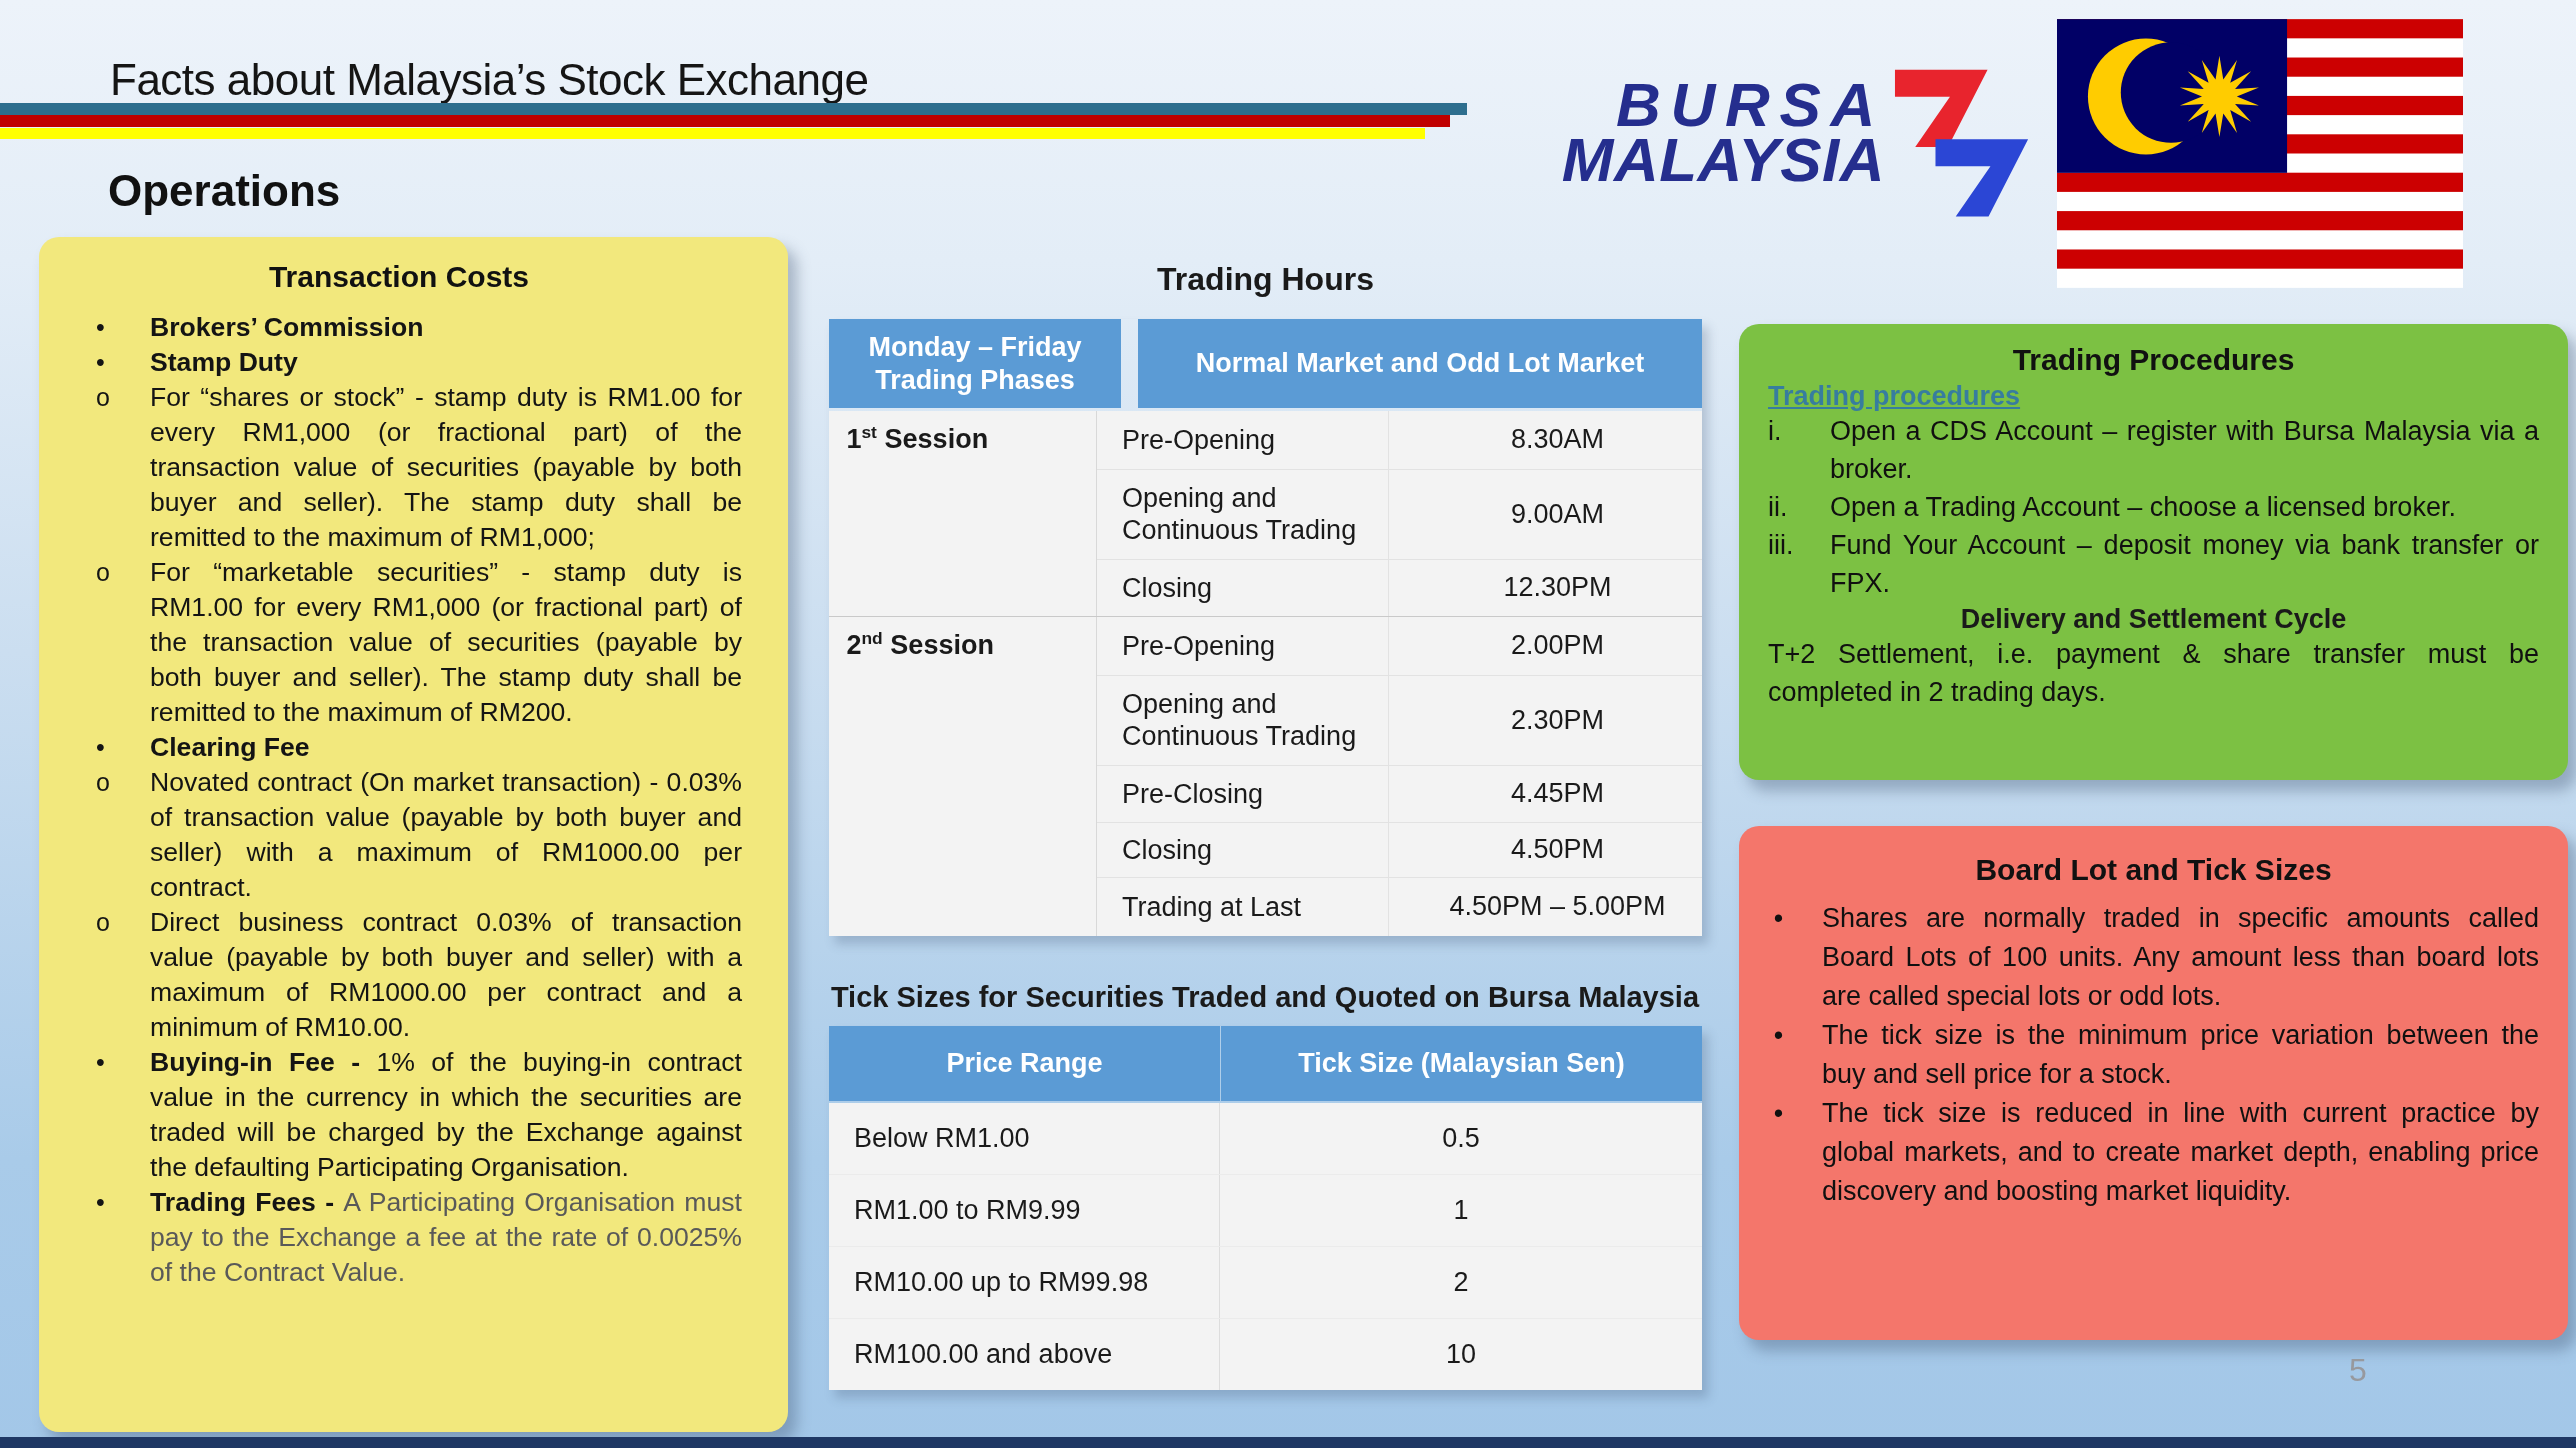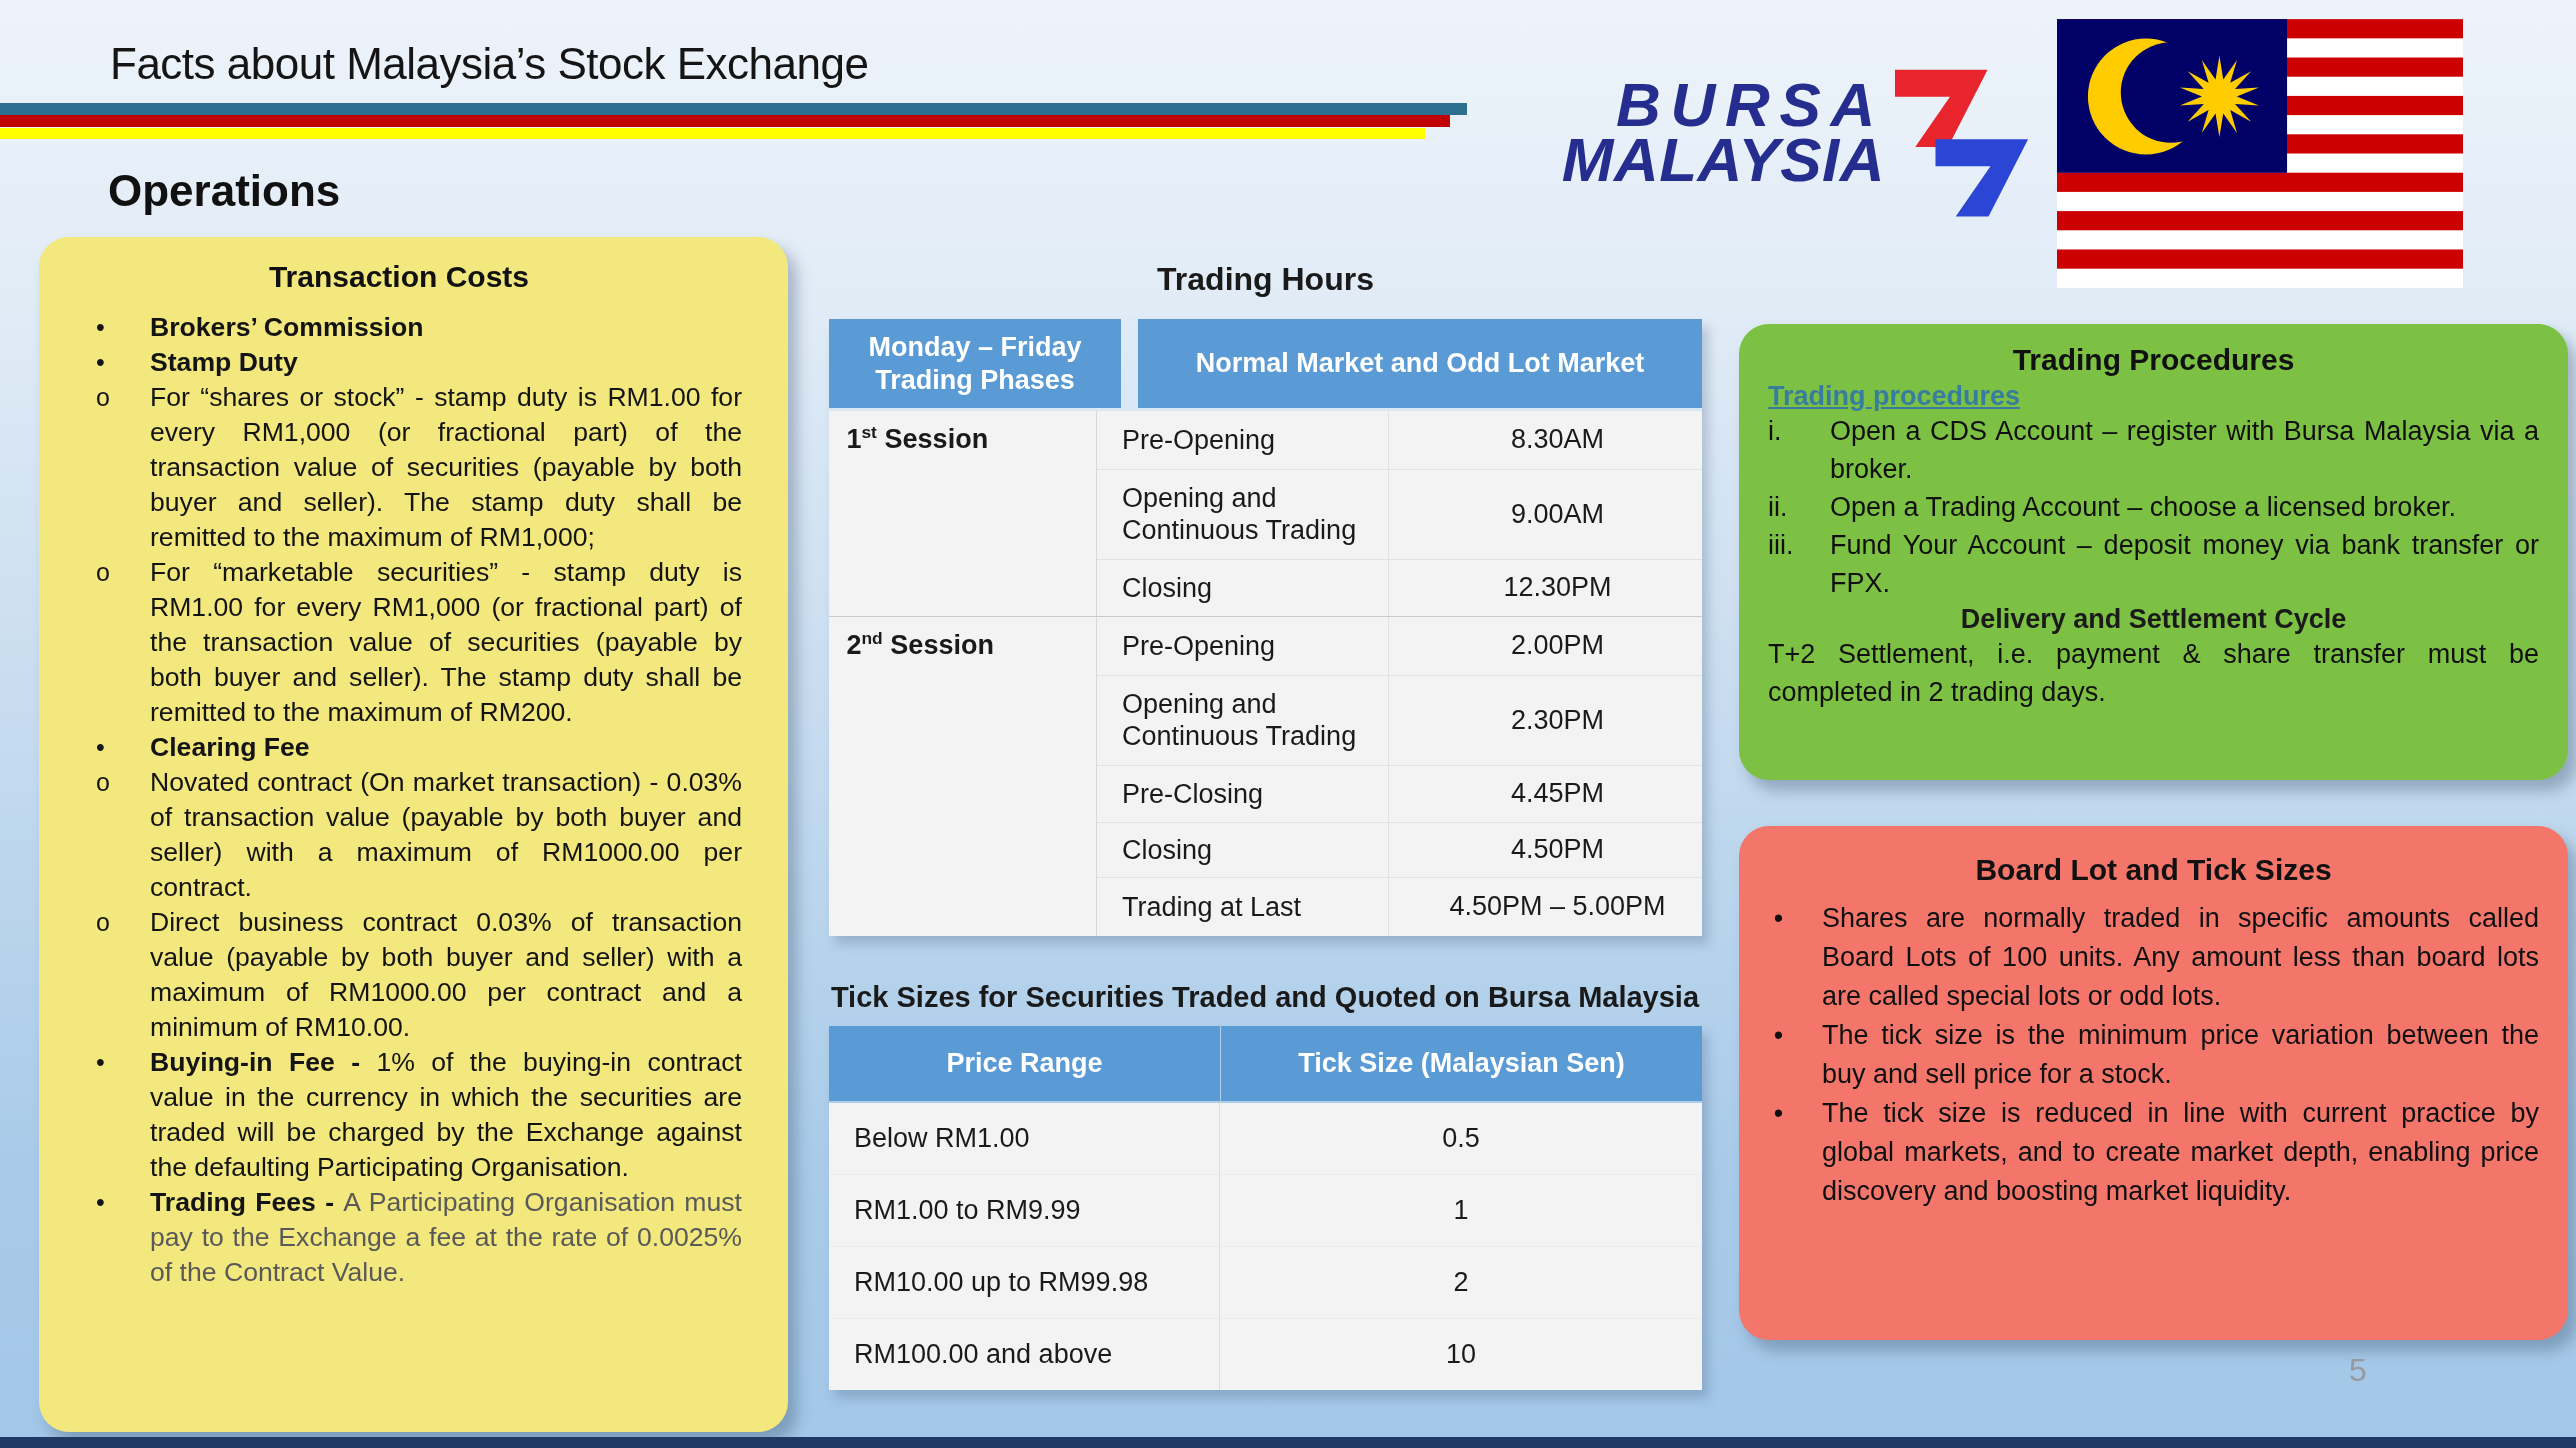--- a/index.html
+++ b/index.html
@@ -1,39 +1,39 @@
 <!DOCTYPE html>
 <html><head>
 <meta charset="utf-8">
 <style>
   html,body{margin:0;padding:0;background:#9FC3E4;}
   .slide{position:relative;width:2576px;height:1449px;overflow:hidden;
     font-family:"Liberation Sans",sans-serif;color:#1a1a1a;
     background:linear-gradient(180deg,#EDF3FA 0%,#E3EDF7 18%,#CBDEF0 45%,#A9CBE9 80%,#A3C7E8 100%);}
-  .slide-title{position:absolute;left:110px;top:39px;font-size:44px;font-weight:500;letter-spacing:-0.5px;color:#151515;}
+  .slide-title{position:absolute;left:110px;top:55px;font-size:44px;font-weight:500;letter-spacing:-0.5px;color:#151515;}
   .stripe{position:absolute;left:0;}
   .stripe-teal{top:103px;height:11.6px;width:1467px;background:#2E6E8E;}
   .stripe-red{top:115px;height:11.6px;width:1450px;background:#C00000;}
   .stripe-yellow{top:128px;height:10.6px;width:1425px;background:#FFFF00;}
   .section-heading{position:absolute;left:108px;top:166px;font-size:44px;font-weight:700;color:#111;}
   .page-number{position:absolute;left:2349px;top:1352px;font-size:32px;color:#97999E;}
   .footer-bar{position:absolute;left:0;top:1437px;width:2576px;height:11.6px;background:#1F3864;}
 
   
   .logo{position:absolute;left:1545px;top:77px;width:502px;height:174px;}
   .logo-text{position:absolute;left:0;top:0;width:340px;text-align:right;color:#252E8E;font-weight:700;font-size:62px;line-height:55px;font-style:italic;}
   .logo-line1{letter-spacing:9.7px;}
   .logo-line2{letter-spacing:0.5px;}
   .logo-sevens{position:absolute;left:340px;top:-13.5px;}
 
   
   .flag{position:absolute;left:2057px;top:19.3px;}
 
   
-  .box{position:absolute;border-radius:30px;box-shadow:8.7px 10.6px 13.5px rgba(60,80,110,.35);}
+  .box{position:absolute;border-radius:20px;box-shadow:8.7px 10.6px 13.5px rgba(60,80,110,.35);}
   .yellow-box{left:39px;top:237px;width:749px;height:1195px;background:#F2E87D;padding-top:23px;box-sizing:border-box;}
   .box-title{font-size:30px;font-weight:700;text-align:center;color:#111;}
   .yellow-box .box-title{padding-right:29px;}
   .tc-list{margin:15.5px 0 0 0;padding:0 46px 0 53px;list-style:none;}
   .tc-item{position:relative;padding-left:58px;font-size:26.6px;line-height:35px;text-align:justify;color:#141414;}
   .tc-marker{position:absolute;left:3.9px;top:0;font-size:25px;}
   .b{font-weight:700;}
   .gray{color:#595959;}
 
   

